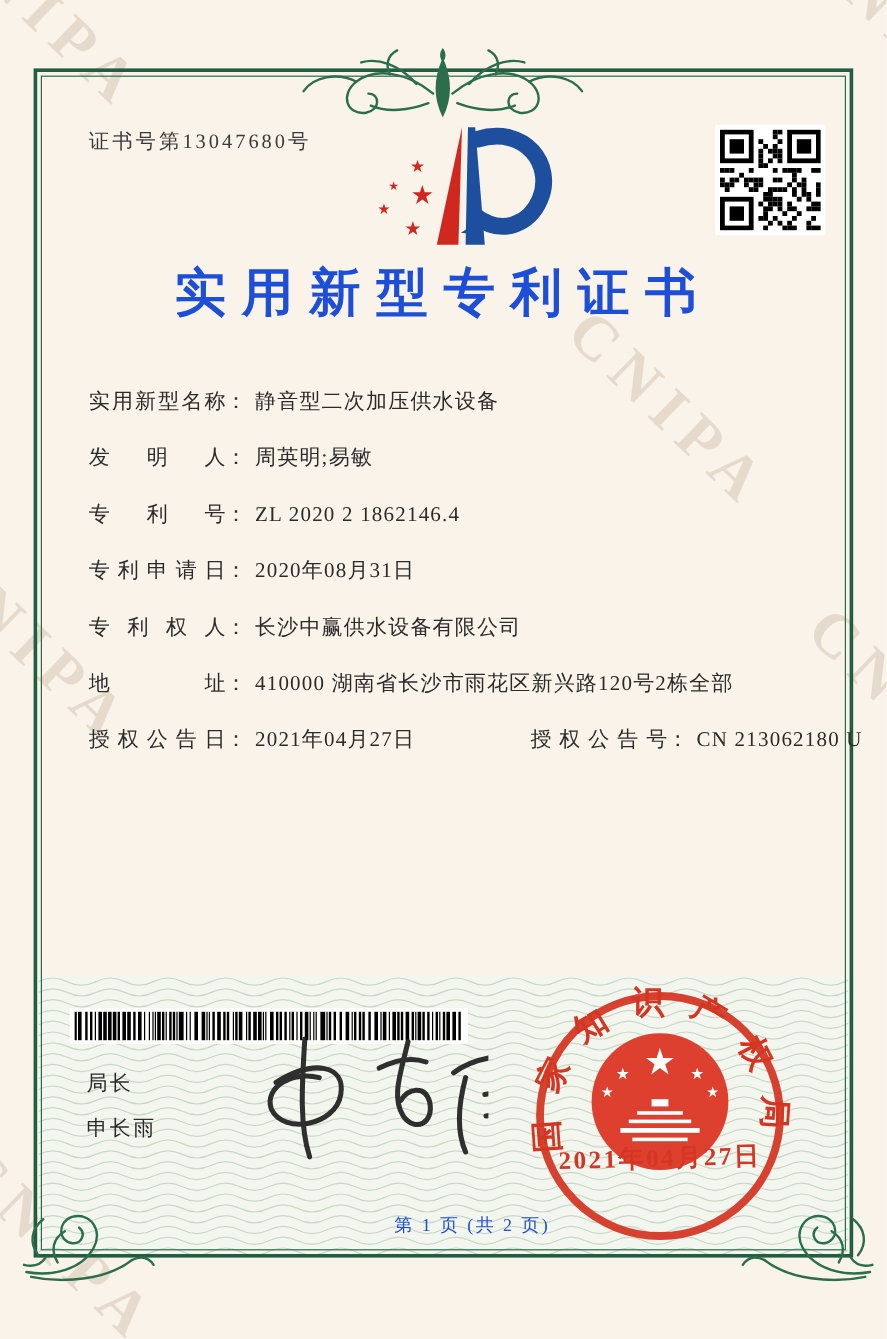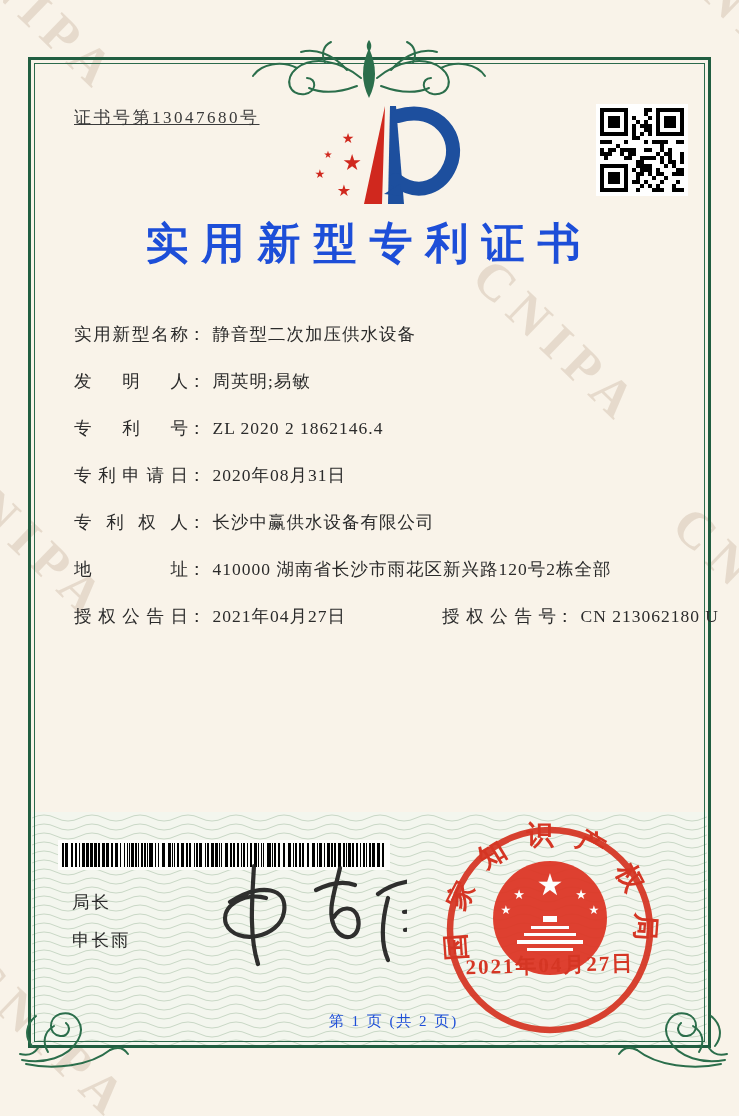--- a/index.html
+++ b/index.html
@@ -29,21 +29,21 @@
   .wm{
     position:absolute;z-index:1;
     font-family:"Liberation Serif","DejaVu Serif",serif;
     font-weight:700;font-size:52px;letter-spacing:10px;
     color:rgba(199,178,159,0.38);
     transform:rotate(44deg);white-space:nowrap;pointer-events:none;
   }
   
   .cert-no{
     position:absolute;left:74px;top:106px;z-index:3;
-    font-size:17px;letter-spacing:2.5px;color:#3a3a3a;text-decoration:underline;
+    font-size:17px;letter-spacing:2.5px;color:#3a3a3a;
   }
   .logo{position:absolute;left:300px;top:98px;z-index:3;}
   .qr{position:absolute;left:596px;top:104px;z-index:3;background:#fff;padding:4px;}
   .title{
     position:absolute;left:0;top:215px;width:100%;z-index:3;
     text-align:center;font-size:43px;font-weight:600;
     letter-spacing:13px;color:#1d4ed8;
   }
   
   .frow{position:absolute;left:74px;z-index:3;font-size:17.5px;white-space:nowrap;}

